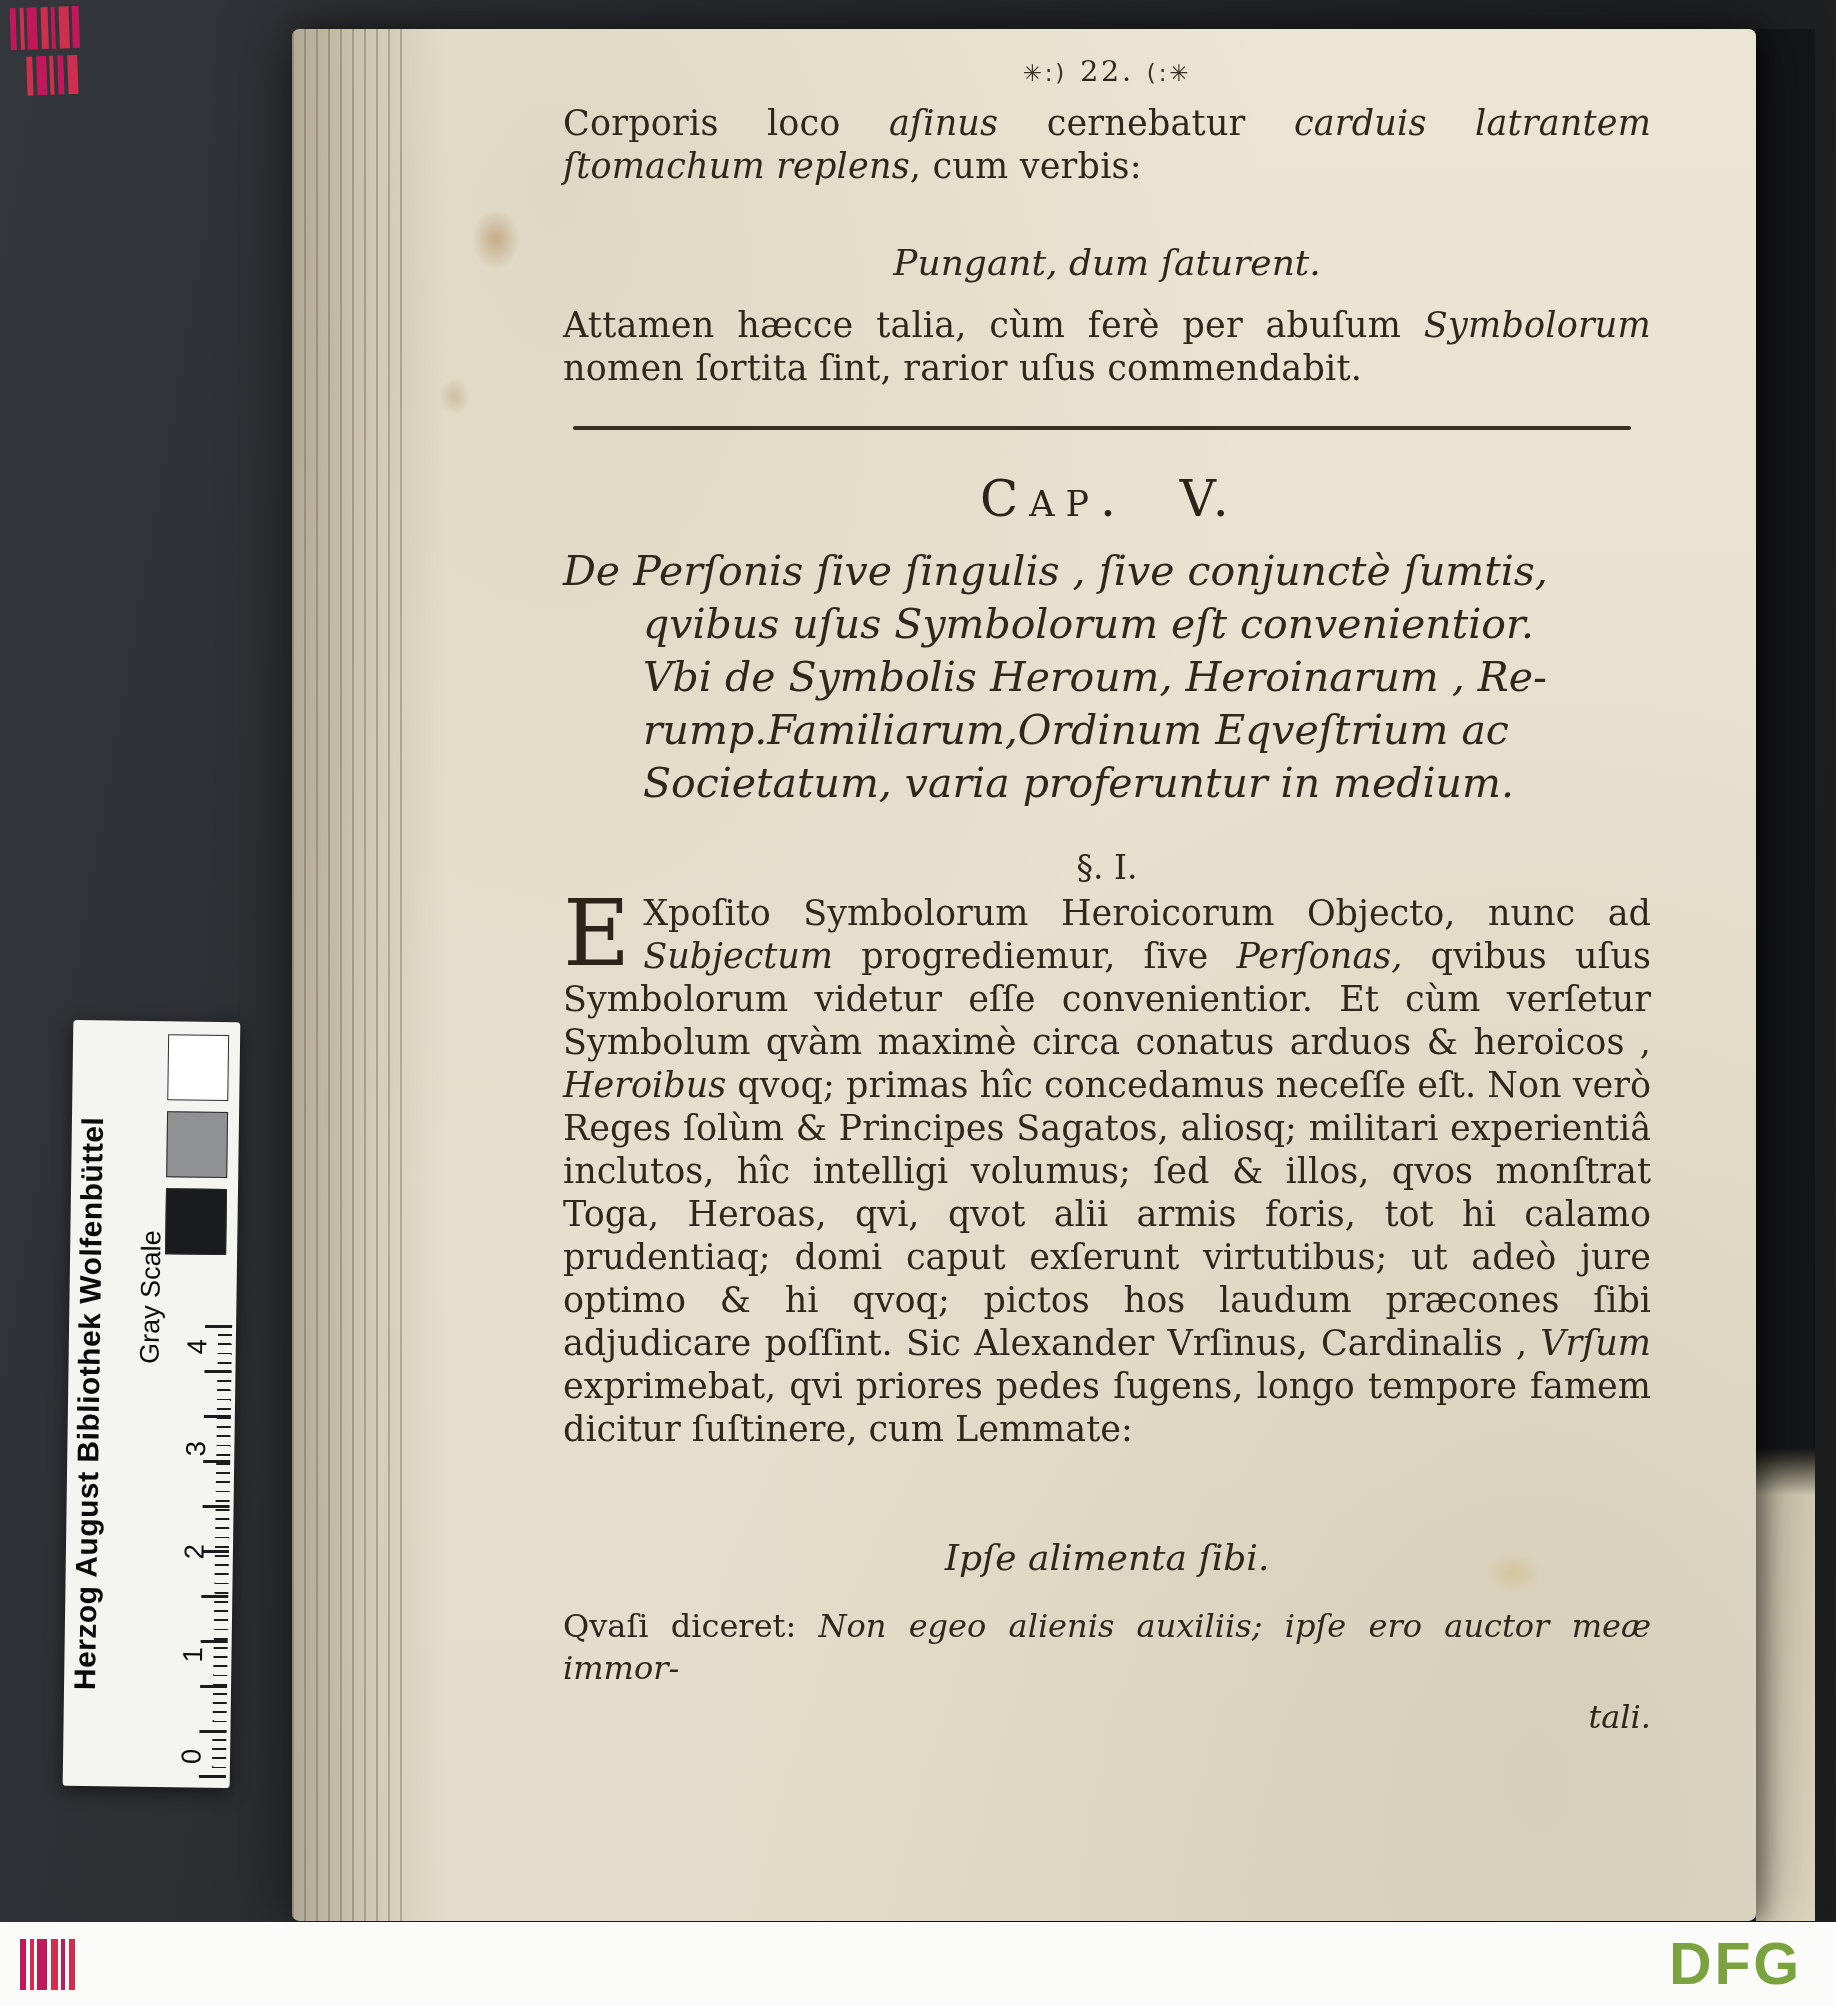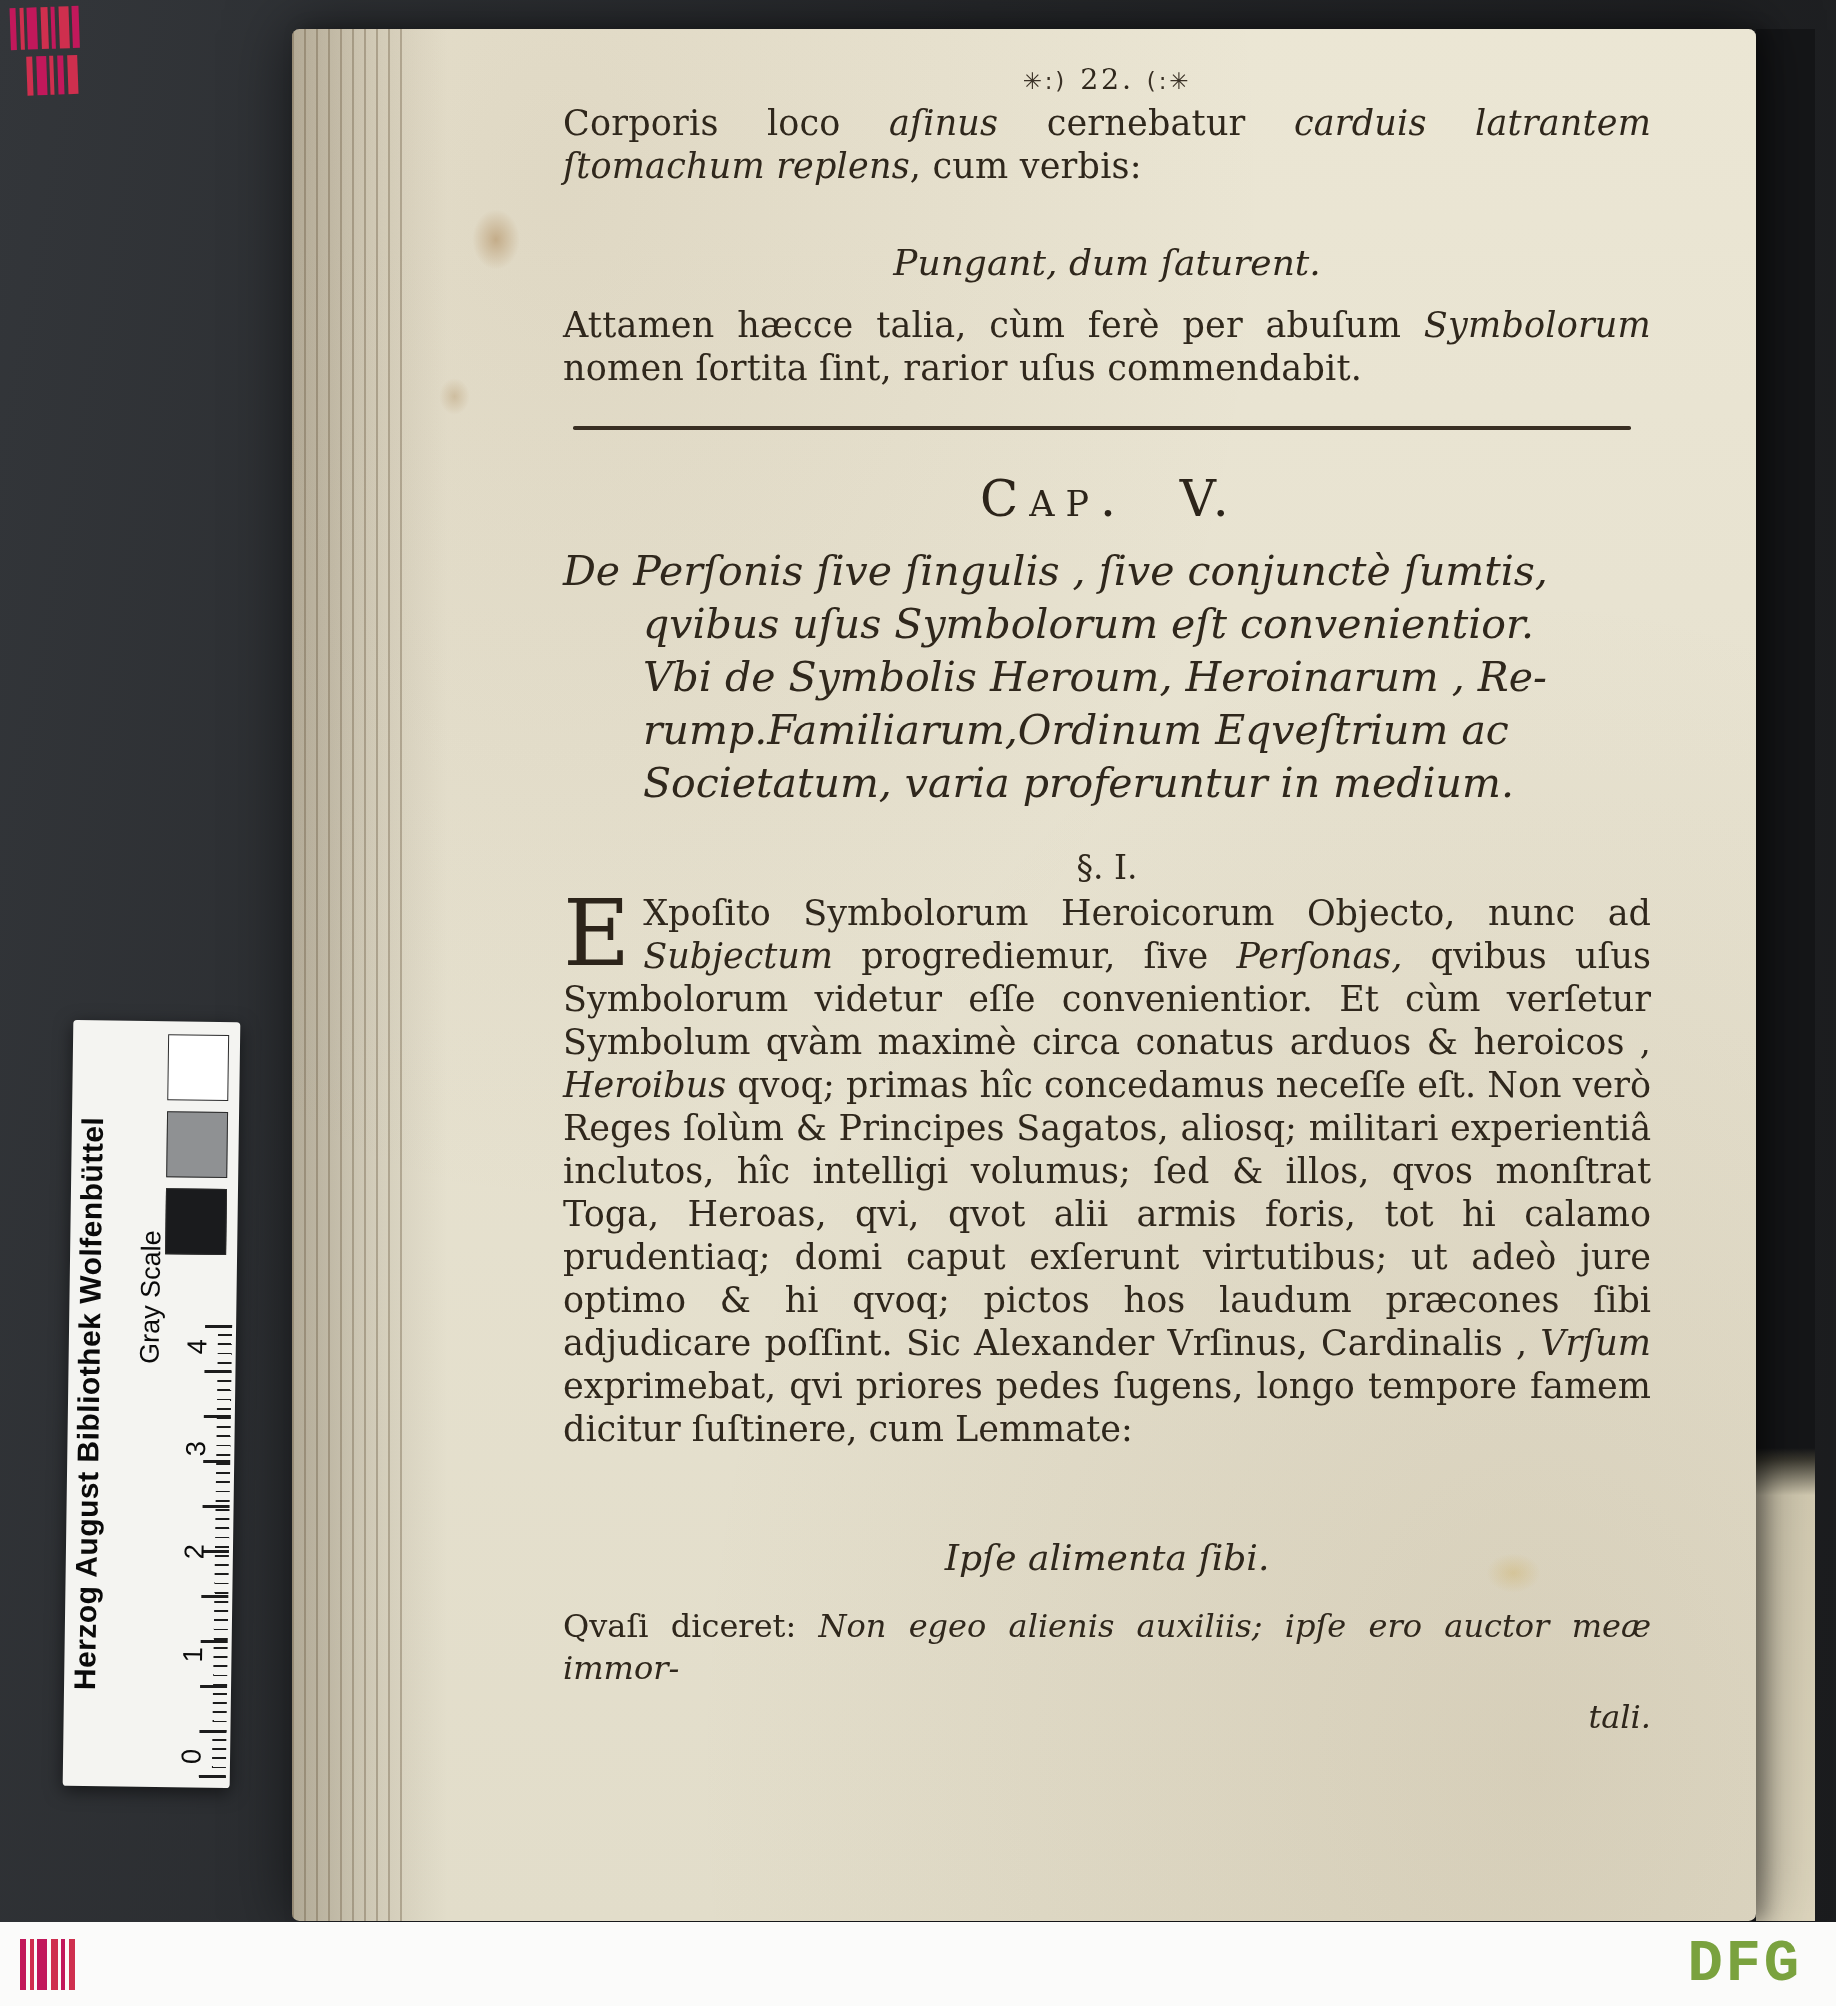--- a/index.html
+++ b/index.html
@@ -29,21 +29,21 @@
   .stain.s2{left:147px;top:349px;width:31px;height:37px;background:radial-gradient(ellipse,rgba(150,105,45,0.25),transparent 70%);}
   .stain.s3{left:1194px;top:1524px;width:55px;height:40px;background:radial-gradient(ellipse,rgba(200,160,60,0.28),transparent 70%);}
 
   .side-under{
     position:absolute;left:1756px;top:29px;width:59px;height:1892px;
     background:linear-gradient(180deg,#151618 0%,#151618 75%,#3a382f 75.6%,#d3cbb2 77.5%,#ddd5bd 100%);
   }
 
   
   .txt{position:absolute;left:271px;width:1088px;color:#2f271c;}
-  .pg-header{top:26px;text-align:center;font-size:28.5px;letter-spacing:2.8px;margin-top:8px;}
+  .pg-header{top:26px;text-align:center;font-size:28.5px;letter-spacing:2.8px;}
   .orn{font-family:"DejaVu Sans",sans-serif;font-size:23px;color:#3a3126;}
   .pgnum{padding:0 13px;}
   .para{font-size:35px;line-height:43px;text-align:justify;letter-spacing:0.2px;}
   #para1{top:73px;}
   #para2{top:275px;}
   .it{font-style:italic;}
   .motto{text-align:center;font-style:italic;font-size:36px;}
   #motto1{top:213px;}
   #motto2{top:1508px;}
   .rule{position:absolute;left:281px;top:397px;width:1058px;height:3.7px;background:#392f23;border-radius:1.8px;}
@@ -100,21 +100,21 @@
   
   .footer{position:absolute;left:0;top:1922px;width:1837px;height:84px;background:#fbfbfa;}
   .footer .marks{position:absolute;left:20px;top:16.5px;}
   .footer .marks .bar{height:51px;}
   .credit{
     position:absolute;left:237px;top:50%;transform:translateY(-50%);
     font-family:"Liberation Sans",sans-serif;font-size:40px;color:#0b0b0b;letter-spacing:0.3px;
   }
   .dfg{
     position:absolute;right:35px;top:50%;transform:translateY(-50%);
-    font-family:Liberation Mono, monospace;font-weight:bold;font-size:59px;
+    font-family:Liberation Sans, sans-serif;font-weight:bold;font-size:59px;
     color:#7aa23e;letter-spacing:2.8px;
   }
 </style>
 </head>
 <body>
 
 <div class="marks-tl">
   <div class="marks row1">
     <div class="bar w2"></div>
     <div class="bar r w1"></div>

